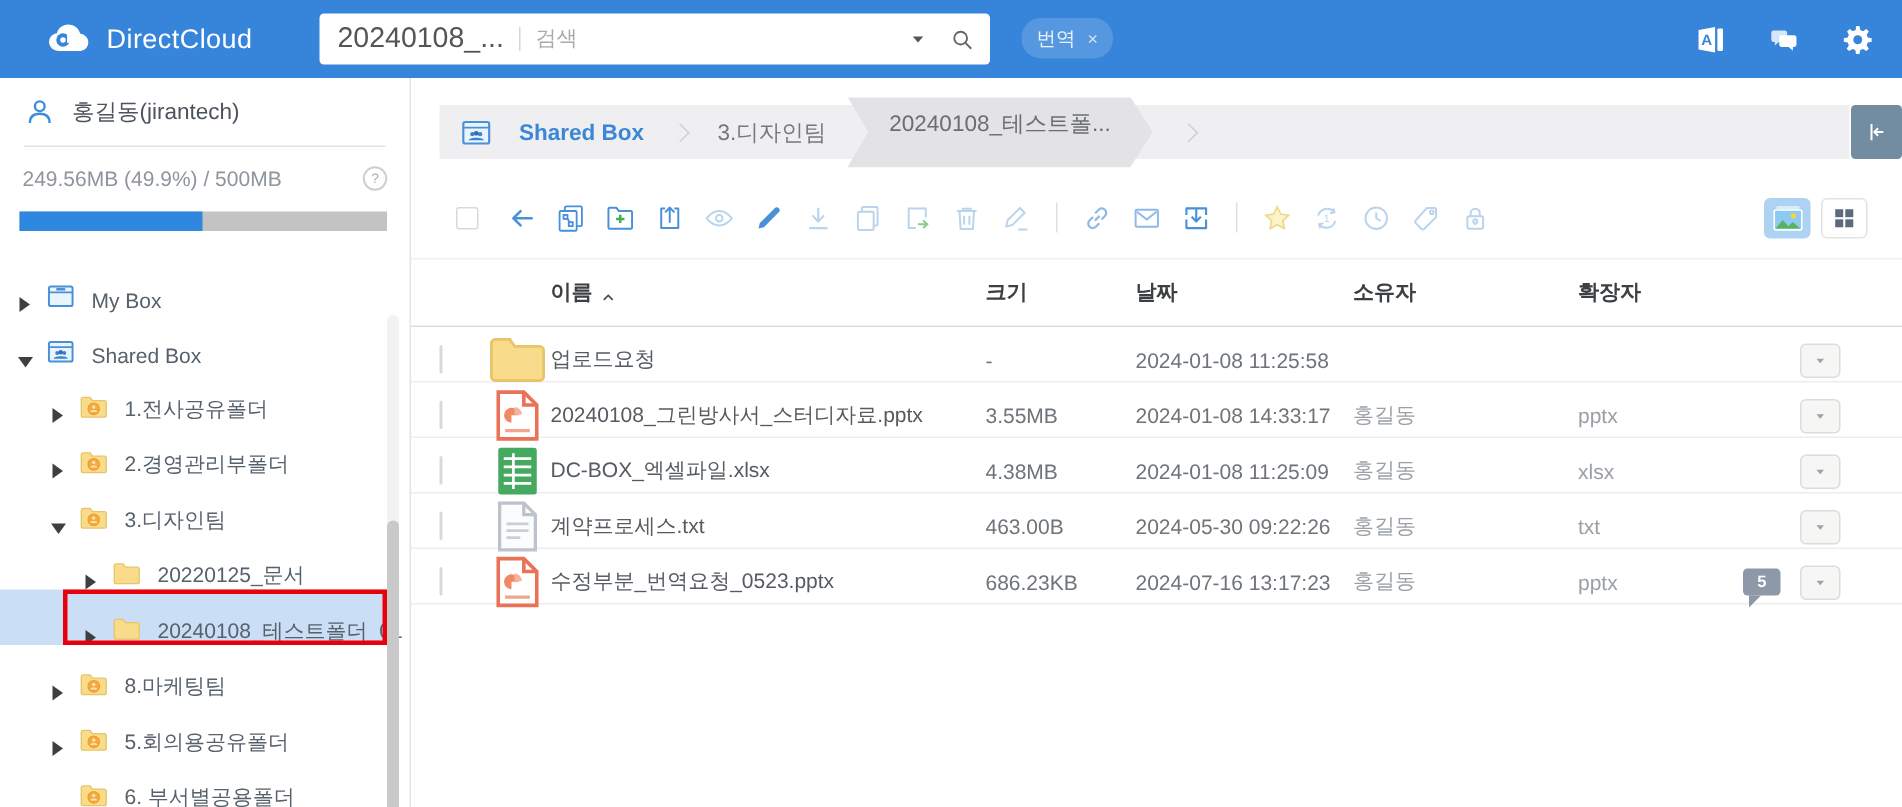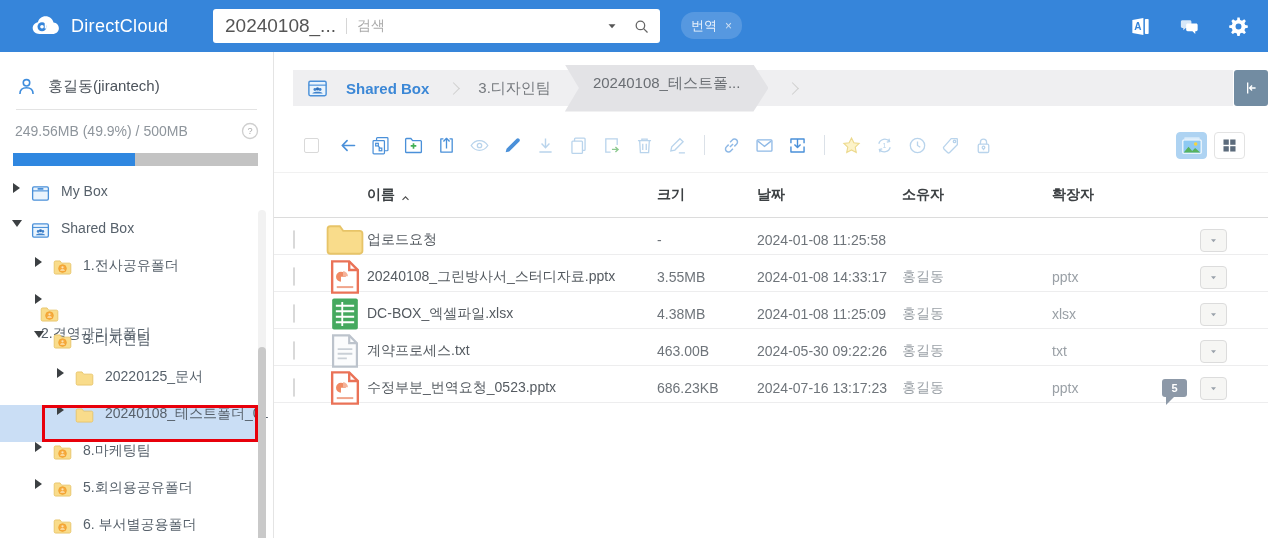--- a/index.html
+++ b/index.html
@@ -21,36 +21,36 @@
   .searchbox .mag { width:17px; height:17px; }
   .chip { position:absolute; left:681px; top:12px; height:27px; background:rgba(255,255,255,.16);
     border-radius:13px; display:flex; align-items:center; padding:0 10px; gap:8px; }
   .chip-label { color:#eaf2fb; font-size:13px; }
   .chip-close { color:#cfe0f2; font-size:12px; cursor:pointer; }
   .top-icons { position:absolute; right:18px; top:0; height:52px; display:flex; align-items:center; gap:26px; }
   .top-icons .ic { width:23px; height:23px; cursor:pointer; }
 
   
   .app { display:flex; height:486px; }
-  .sidebar { width:274px; border-right:1px solid #e4e4e4; position:relative; background:#fff; padding-top:16px; }
+  .sidebar { width:274px; border-right:1px solid #e4e4e4; position:relative; background:#fff; padding-top:4px; }
   .main { flex:1; position:relative; background:#fff; }
 
   
   .user-row { height:36px; display:flex; align-items:center; gap:11px; padding:0 16px; }
   .user-row .ic { width:21px; height:21px; }
   .user-name { color:#4c535b; font-size:15px; }
   .side-div { border-bottom:1px solid #e3e3e3; margin:5px 16px 0 16px; }
   .storage-row { display:flex; align-items:center; justify-content:space-between; padding:11px 13px 0 15px; }
   .storage-text { color:#8e959c; font-size:14px; }
   .storage-row .ic { width:20px; height:20px; cursor:pointer; }
   .progress { margin:12px 15px 0 13px; height:13px; background:#c3c3c3; }
   .progress-fill { height:100%; background:#2f87e0; }
 
   .tree { margin-top:17px; position:relative; }
-  .tree-row { height:37px; display:flex; align-items:flex-start; margin-right:15px; position:relative; cursor:pointer; }
+  .tree-row { height:37px; display:flex; align-items:flex-end; margin-right:15px; position:relative; cursor:pointer; }
   .tree-row.sel { background:#cadef5; }
   .arrbox { width:13px; display:flex; justify-content:center; flex:none; }
   .arr-r { width:0; height:0; border-left:7px solid #3c4043; border-top:5px solid transparent; border-bottom:5px solid transparent; }
   .arr-d { width:0; height:0; border-top:7px solid #3c4043; border-left:5px solid transparent; border-right:5px solid transparent; }
   .tree-ic { width:23px; height:21px; margin-left:6px; flex:none; }
   .tree-label { margin-left:9px; color:#57616b; font-size:14px; white-space:nowrap; }
   .red-annotation { position:absolute; left:42px; top:0; right:0; bottom:0; border:3px solid #e8000b; pointer-events:none; }
 
   .sb-track { position:absolute; top:158px; bottom:0; right:7px; width:8px; background:#f2f2f2; border-radius:4px; }
   .sb-thumb { position:absolute; top:137px; width:8px; height:236px; background:#c9c9c9; border-radius:4px; cursor:grab; }
@@ -229,21 +229,21 @@
           <span class="ic tree-ic">
             <svg viewBox="0 0 24 24">
               <path d="M2.5 6c0-.8.6-1.5 1.5-1.5h5.2L11 7h9c.8 0 1.5.6 1.5 1.5V18c0 .8-.7 1.5-1.5 1.5H4c-.9 0-1.5-.7-1.5-1.5z" fill="#f9dc8b" stroke="#e7c468" stroke-width="1"></path>
               <circle cx="12" cy="13.2" r="4.4" fill="#f6aa3d" stroke="#ef9c28" stroke-width=".8"></circle>
               <circle cx="12" cy="11.8" r="1.3" fill="#fce3b5"></circle>
               <path d="M9.3 15.6c.4-2 5-2 5.4 0z" fill="#fce3b5"></path>
             </svg>
           </span>
           <span class="tree-label">1.전사공유폴더</span>
         </div>
-        <div class="tree-row" style="padding-left: 32px; flex-direction: column;">
+        <div class="tree-row" style="padding-left: 32px;">
           <span class="arrbox">
             <span class="arr-r"></span>
           </span>
           <span class="ic tree-ic">
             <svg viewBox="0 0 24 24">
               <path d="M2.5 6c0-.8.6-1.5 1.5-1.5h5.2L11 7h9c.8 0 1.5.6 1.5 1.5V18c0 .8-.7 1.5-1.5 1.5H4c-.9 0-1.5-.7-1.5-1.5z" fill="#f9dc8b" stroke="#e7c468" stroke-width="1"></path>
               <circle cx="12" cy="13.2" r="4.4" fill="#f6aa3d" stroke="#ef9c28" stroke-width=".8"></circle>
               <circle cx="12" cy="11.8" r="1.3" fill="#fce3b5"></circle>
               <path d="M9.3 15.6c.4-2 5-2 5.4 0z" fill="#fce3b5"></path>
             </svg>

